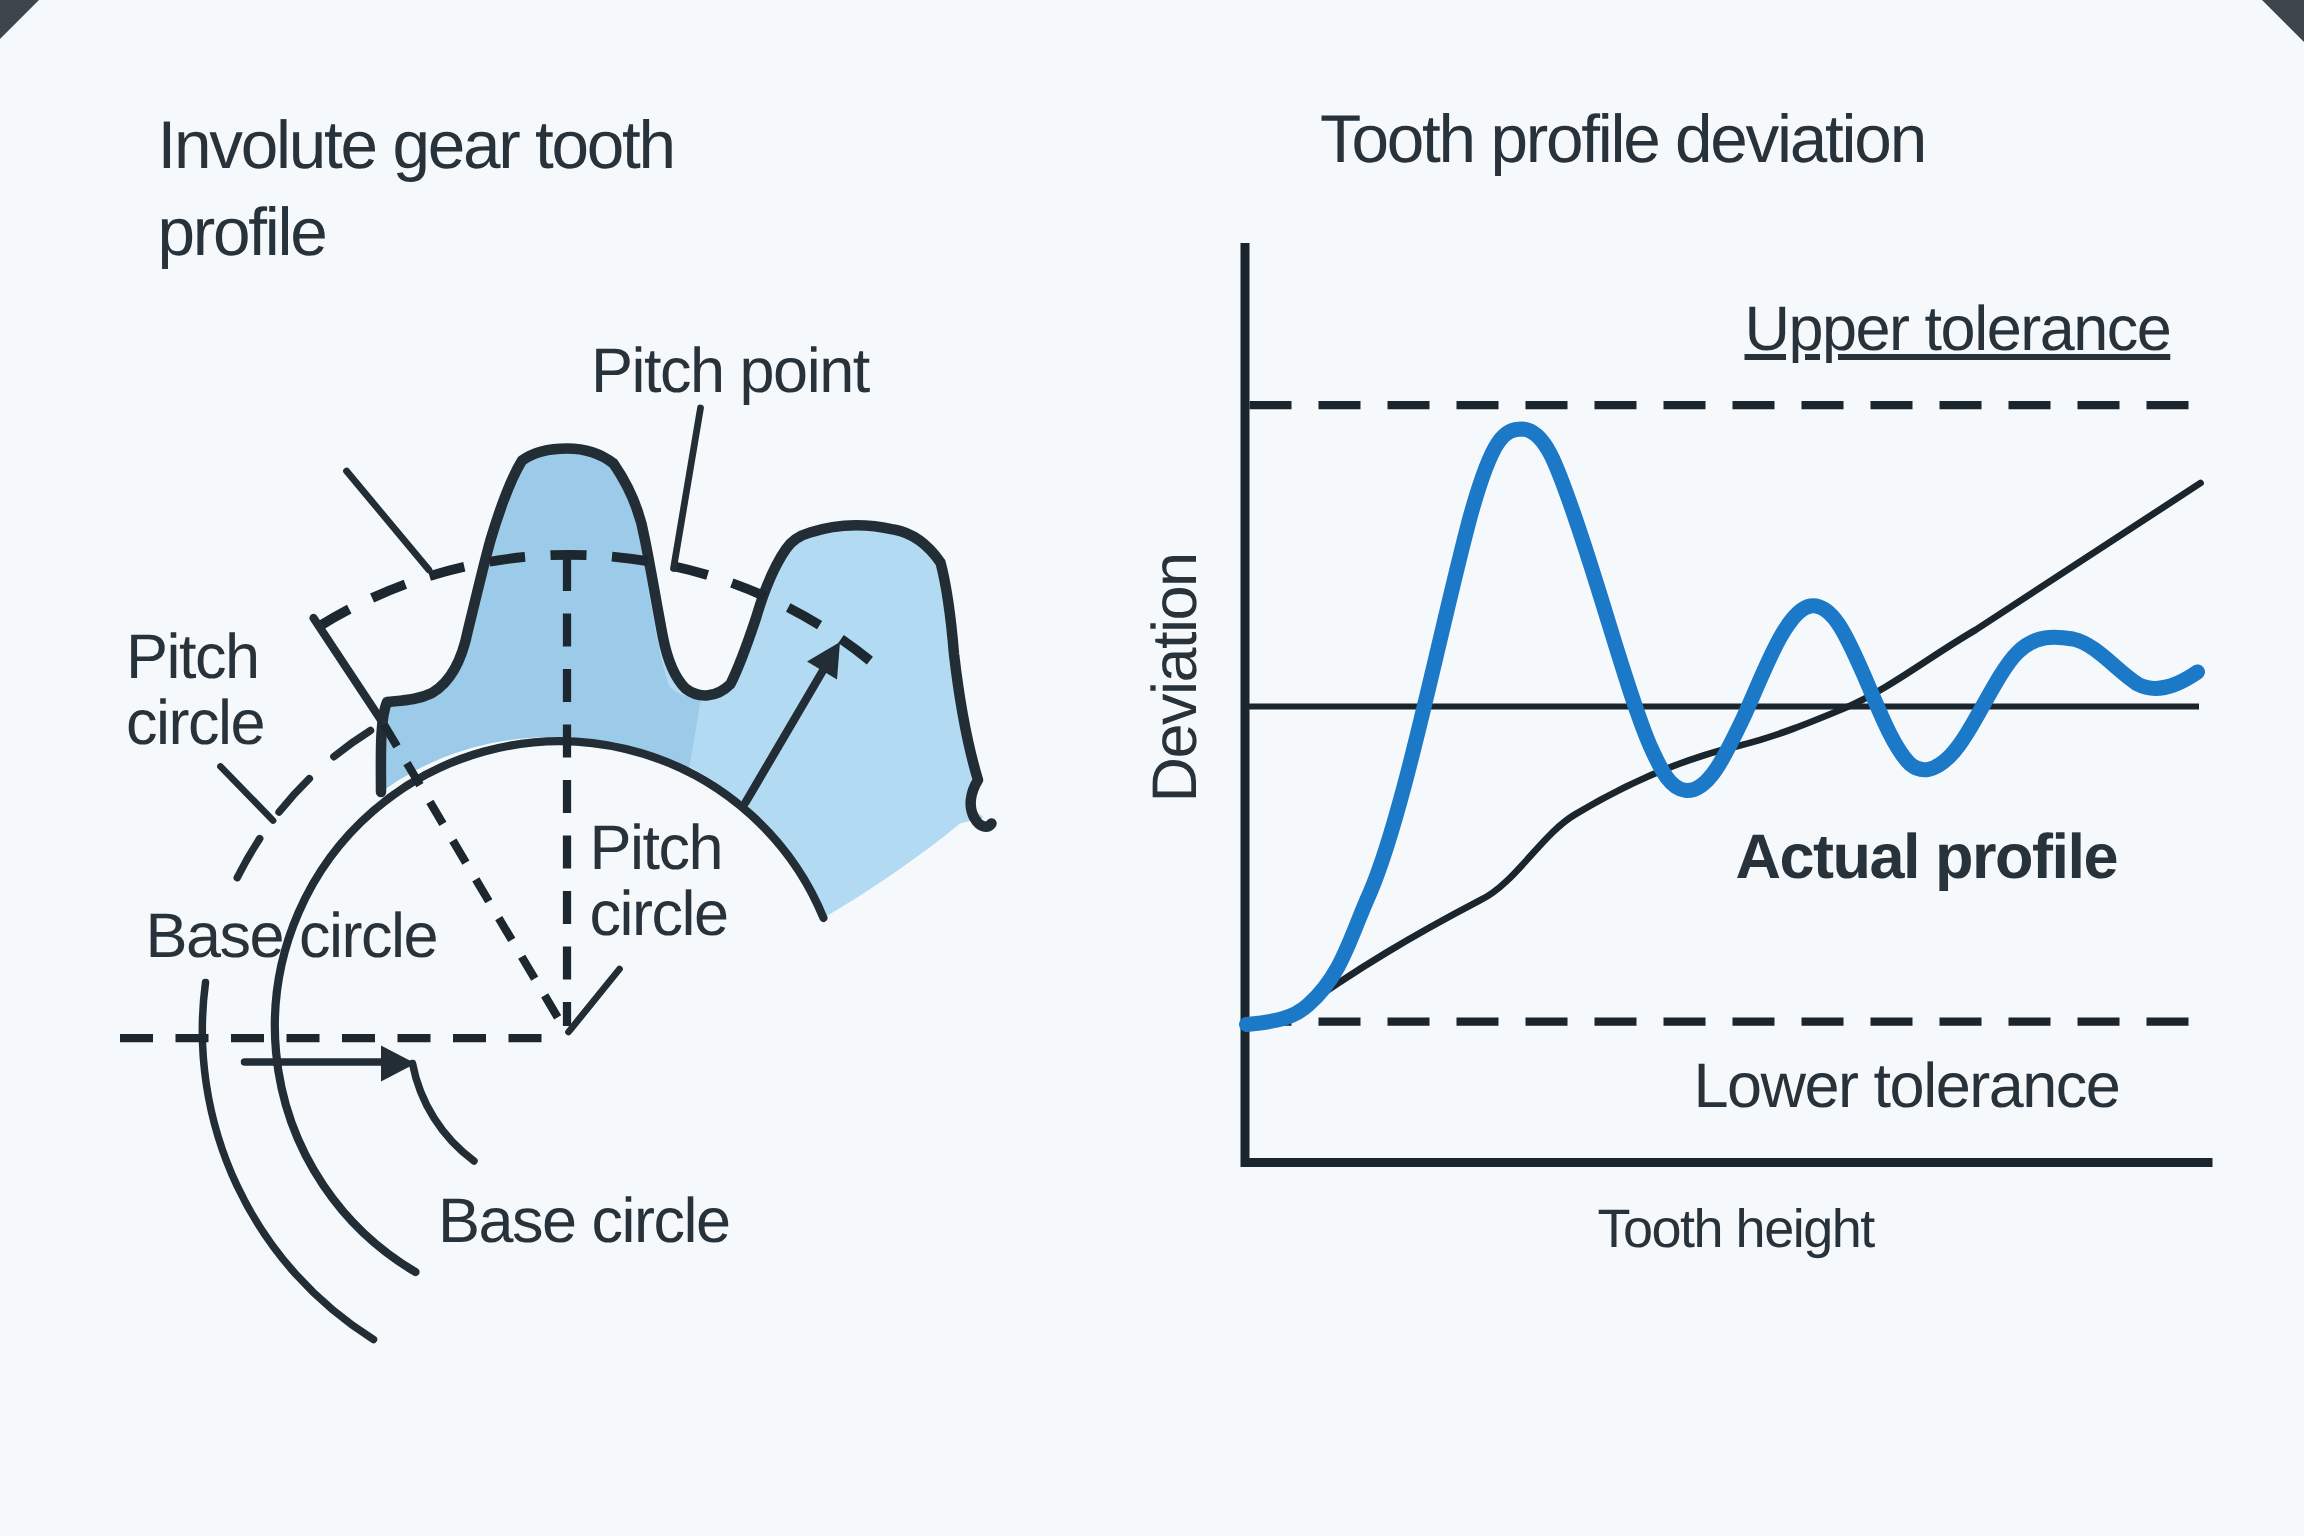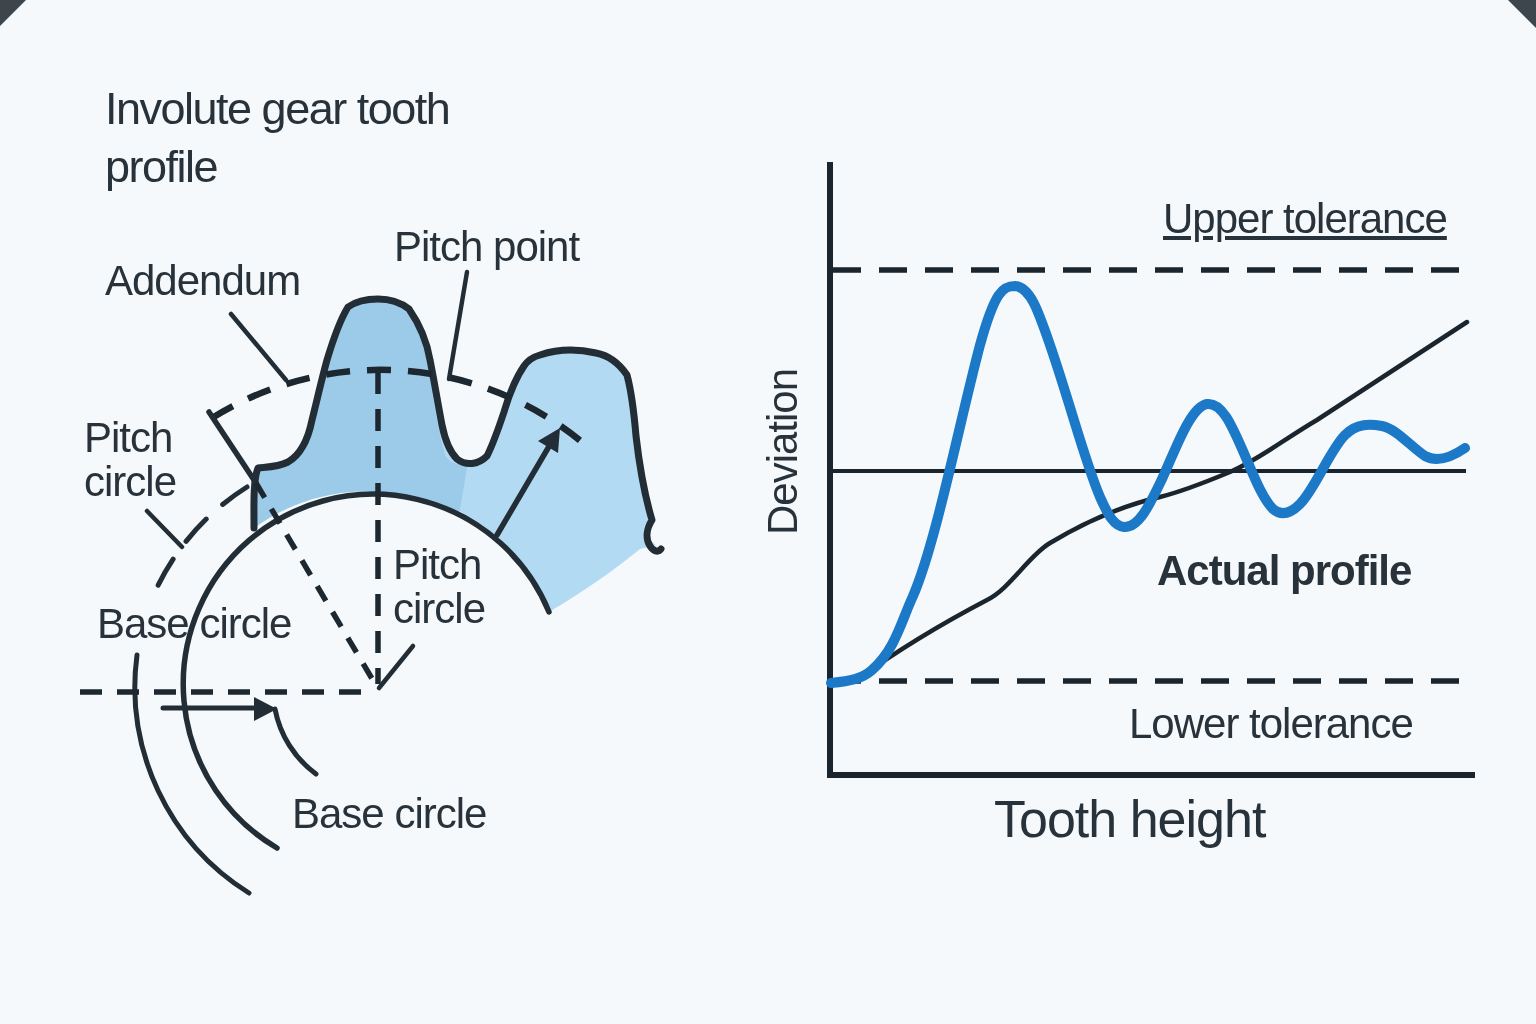--- a/index.html
+++ b/index.html
@@ -88,41 +88,41 @@
 
       <path fill="none" stroke="#1b79c8" stroke-width="10" stroke-linecap="round" d="M831,683 C850,681 862,679 872,670 C895,650 901,622 913,596 C936,543 960,420 980,345
            C995,291 1003,286 1015,286 C1030,287 1038,310 1050,345 C1070,403 1085,462 1100,497
            C1108,515 1114,526 1124,527 C1139,528 1150,504 1162,479 C1175,451 1190,407 1207,404
            C1222,402 1232,426 1243,451 C1253,474 1262,498 1273,509 C1281,516 1290,514 1300,504
            C1315,489 1330,450 1345,435 C1357,423 1370,424 1382,426 C1397,429 1412,448 1425,456
            C1438,463 1452,457 1465,448"></path>
     </g>
   </svg>
 
-  <div class="txt title" style="left:105px; top:80px;">Involute gear tooth
+  <div class="txt title" style="left:105px; top:68px;">Involute gear tooth
 profile</div>
 
-  <div class="txt" style="left:105px; top:258px;">Addendum</div>
 
   <div class="txt" style="left:394px; top:224px;">Pitch point</div>
 
   <div class="txt" style="left:84px; top:416px; line-height:44px;">Pitch
 circle</div>
 
   <div class="txt" style="left:97px; top:601px;">Base circle</div>
 
   <div class="txt" style="left:393px; top:543px; line-height:44px;">Pitch
 circle</div>
 
   <div class="txt" style="left:292px; top:791px;">Base circle</div>
 
+  <div class="txt title" style="left:880px; top:64px;">Tooth profile deviation</div>
 
   <div class="txt rot" style="left:783px; top:452px;">Deviation</div>
 
-  <div class="txt" style="left:994px; top:796px; font-size:52px;">Tooth height</div>
+  <div class="txt" style="left:1065px; top:796px; font-size:36px;">Tooth height</div>
 
   <div class="txt" style="left:1163px; top:196px;text-decoration:underline;">Upper tolerance</div>
 
 
   <div class="txt" style="left:1157px; top:548px;font-weight:bold;">Actual profile</div>
 
   <div class="txt" style="left:1129px; top:701px;">Lower tolerance</div>
 
 </div>
 

